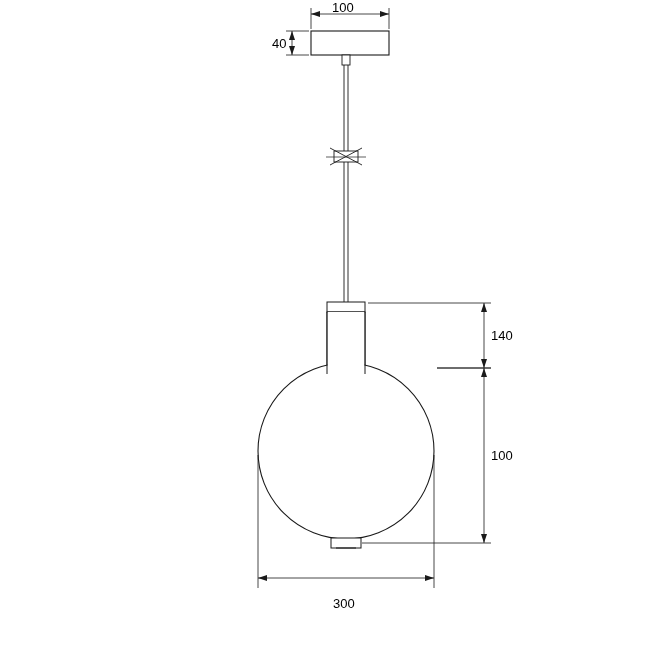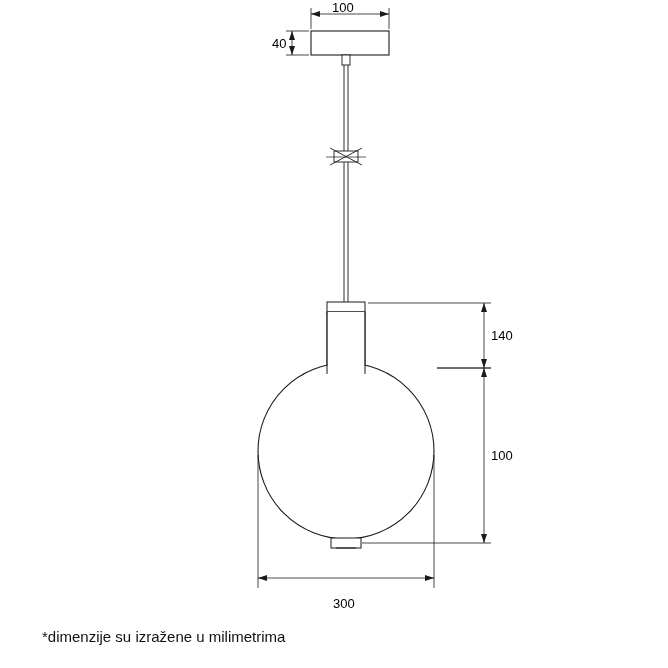--- a/index.html
+++ b/index.html
@@ -133,15 +133,14 @@
   <div class="dim-label" style="left:332px; top:0px;">100</div>
 
   <div class="dim-label" style="left:272px; top:36px;">40</div>
 
   <div class="dim-label" style="left:491px; top:328px;text-align:right;">140</div>
 
   <div class="dim-label" style="left:491px; top:448px;">100</div>
 
   <div class="dim-label" style="left:333px; top:596px;">300</div>
 
-  <div class="note">*dimenzije su izražene u milimetrima</div>
 
 </div>
 
 </body></html>

